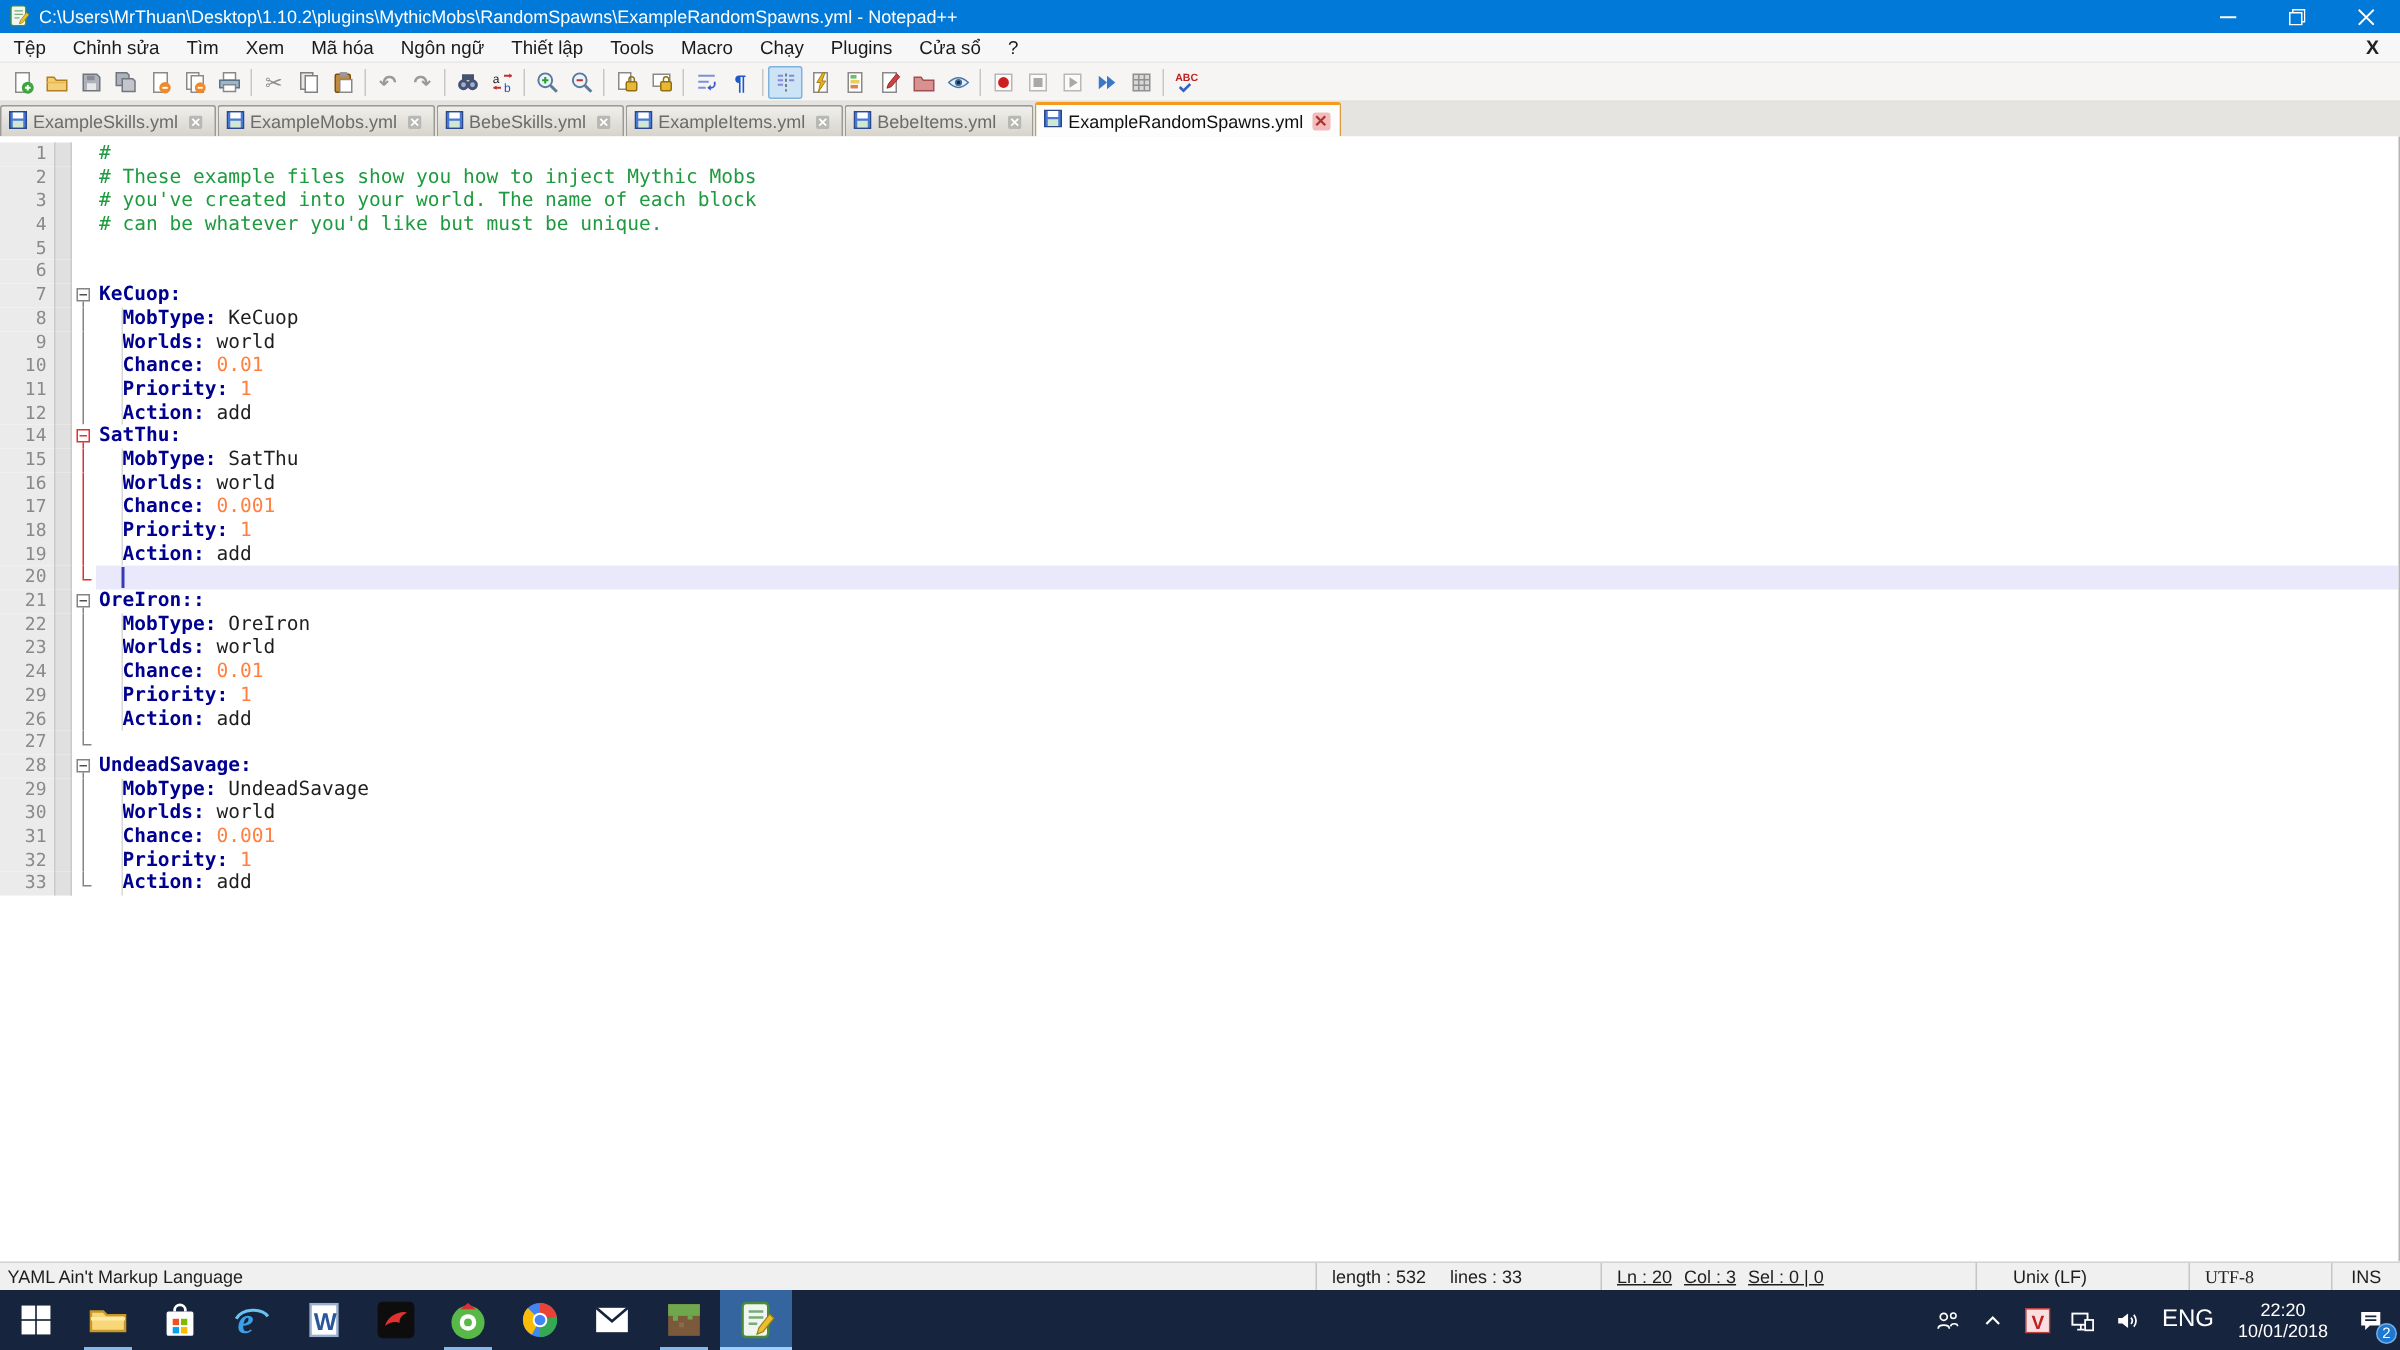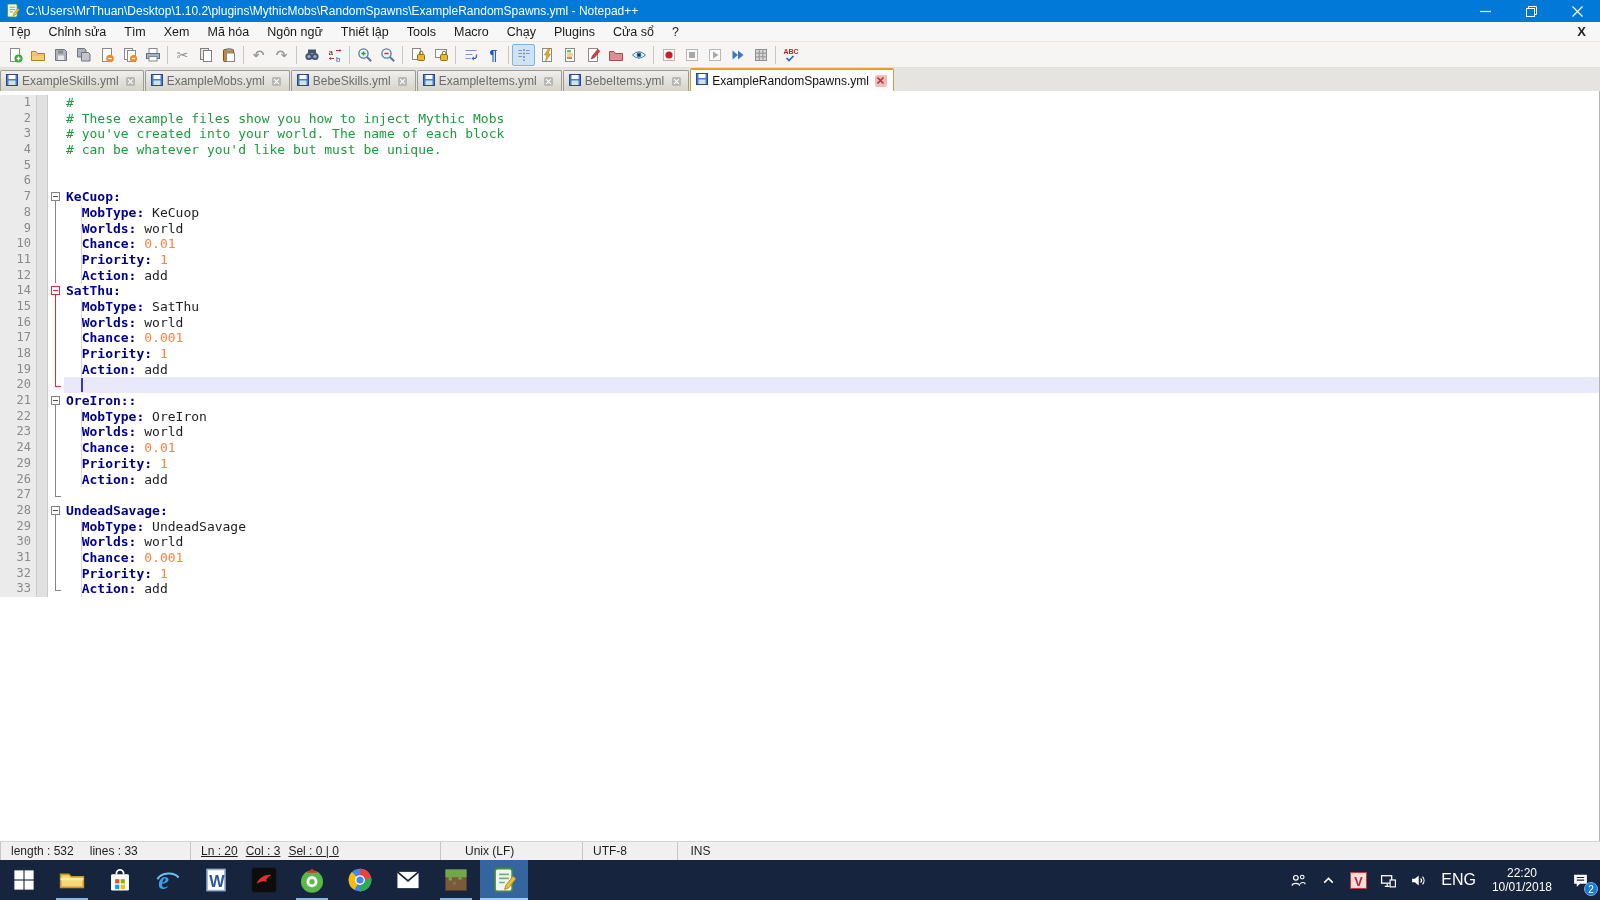--- a/index.html
+++ b/index.html
@@ -65,21 +65,21 @@
   .fold-h.red { background:#e03030; }
   .guide { position:absolute; left:17px; top:0; bottom:0; width:1px; background:#d8d8d8; }
   .caret { position:absolute; left:17px; top:1px; bottom:1px; width:2px; background:#3a3ab8; }
 
   
   .statusbar { position:absolute; left:0; top:841px; width:1600px; height:19px; background:#f0f0f0;
                border-top:1px solid #d4d4d4; display:flex; align-items:center; font-size:12px; color:#1e1e1e; }
   .sb-seg { height:100%; display:flex; align-items:center; padding-left:10px; border-left:1px solid #c6c6c6; }
   .sb-doc { flex:1; border-left:none; padding-left:5px; }
   .sb-len { width:190px; gap:16px; } .sb-pos { width:250px; gap:8px;text-decoration:underline; }
-  .sb-eol { width:142px;padding-left:24px; } .sb-enc { width:95px; } .sb-ins { width:46px; justify-content:center; padding-left:0; }
+  .sb-eol { width:142px;padding-left:24px; } .sb-enc { width:95px;font-family:Liberation Serif, serif; } .sb-ins { width:46px; justify-content:center; padding-left:0; }
 
   
   .taskbar { position:absolute; left:0; top:860px; width:1600px; height:40px; background:#17243d;
              display:flex; align-items:stretch; color:#fff; }
   .tb-item { width:48px; display:flex; align-items:center; justify-content:center; position:relative; }
   .tb-item svg { width:26px; height:26px; }
   .tb-item.small svg { width:22px; height:22px; }
   .tb-item.running::after { content:""; position:absolute; left:8px; right:8px; bottom:0; height:2px; background:#86b8e8; }
   .tb-item.active { background:#35659e; }
   .tb-item.active::after { content:""; position:absolute; left:0; right:0; bottom:0; height:2px; background:#9ed0ff; }
@@ -694,20 +694,21 @@
         <span class="ed-bm"></span>
         <span class="ed-fold">
           <div class="fold-v " style="top:0;height:9px"></div>
           <div class="fold-h " style="top:9px"></div>
         </span>
         <span class="ed-code"><span class="guide"></span><span class="tk-p">  </span><span class="tk-k">Action:</span><span class="tk-p"> add</span></span>
       </div>
     </div>
 
   <div class="statusbar">
+    <div class="sb-seg sb-doc">YAML Ain't Markup Language</div>
     <div class="sb-seg sb-len">
       <span>length : 532</span>
       <span>lines : 33</span>
     </div>
     <div class="sb-seg sb-pos">
       <span>Ln : 20</span>
       <span>Col : 3</span>
       <span>Sel : 0 | 0</span>
     </div>
     <div class="sb-seg sb-eol">Unix (LF)</div>

